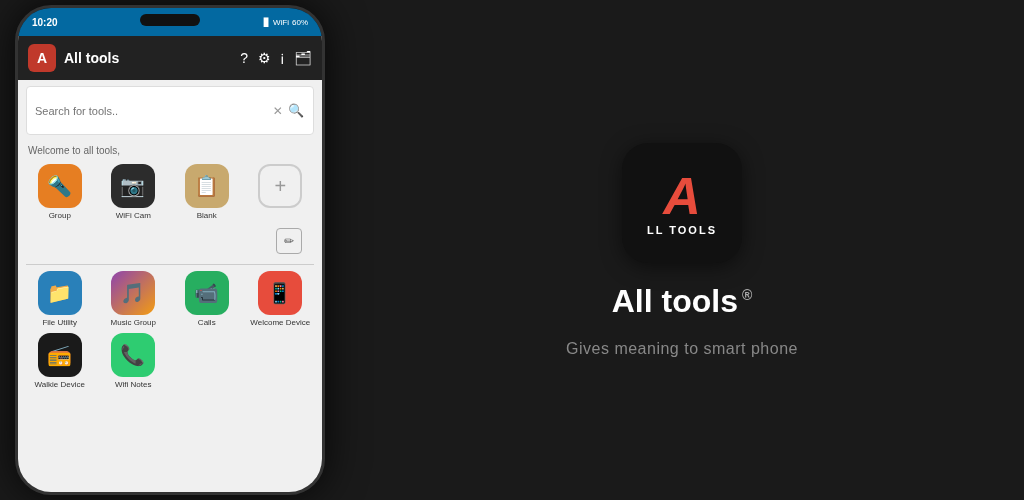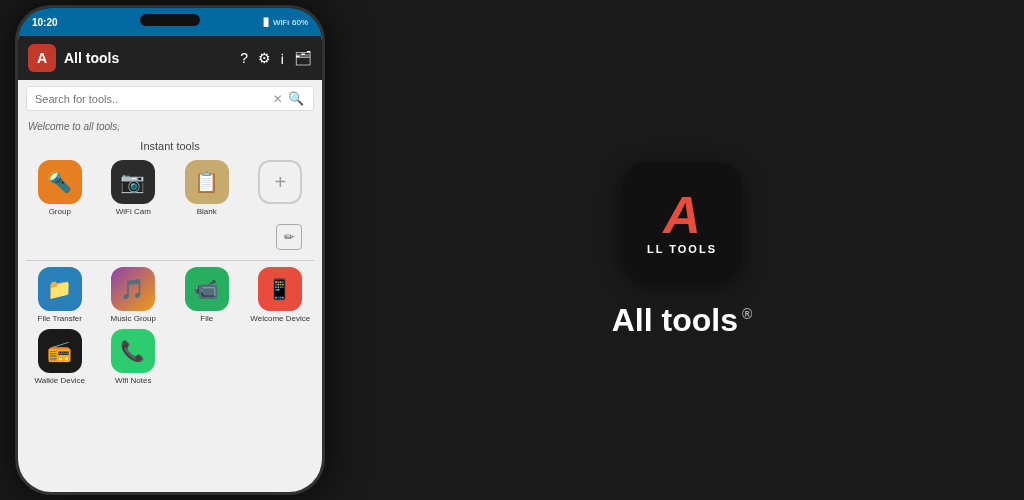--- a/index.html
+++ b/index.html
@@ -123,21 +123,21 @@
       cursor: pointer;
     }
 
     
     .search-bar {
       background: #fff;
       margin: 6px 8px;
       border-radius: 4px;
       display: flex;
       align-items: center;
-      padding: 4px 8px;
+      padding: 16px 8px;
       border: 1px solid #ddd;
     }
     .search-input {
       flex: 1;
       border: none;
       outline: none;
       font-size: 11px;
       color: #999;
       background: transparent;
     }
@@ -149,21 +149,20 @@
     .search-icon-btn {
       color: #444;
       font-size: 13px;
     }
 
     
     .welcome-text {
       padding: 4px 10px;
       font-size: 10px;
       color: #666;
-      font-style: italic;
     }
 
     
     .section-title {
       text-align: center;
       font-size: 11px;
       color: #444;
       padding: 4px 0;
       font-weight: 500;
     }
@@ -332,21 +331,20 @@
       </div>
 
       <div class="search-bar">
         <input class="search-input" type="text" placeholder="Search for tools.." style="">
         <span class="search-clear">✕</span>
         <span class="search-icon-btn">🔍</span>
       </div>
 
       <div class="welcome-text">Welcome to all tools,</div>
 
-      <div class="section-title">Instant tools</div>
       <div class="tools-grid">
         <div class="tool-item">
           <div class="tool-icon icon-orange">🔦</div>
           <span class="tool-label">Group</span>
         </div>
         <div class="tool-item">
           <div class="tool-icon icon-dark">📷</div>
           <span class="tool-label">WiFi Cam</span>
         </div>
         <div class="tool-item">
@@ -361,29 +359,29 @@
 
       <div style="display:flex; justify-content:flex-end; padding: 2px 10px;">
         <div class="edit-icon-btn">✏</div>
       </div>
 
       <hr class="section-divider">
 
       <div class="tools-grid">
         <div class="tool-item">
           <div class="tool-icon icon-blue">📁</div>
-          <span class="tool-label">File Transfer</span>
+          <span class="tool-label">File Utility</span>
         </div>
         <div class="tool-item">
           <div class="tool-icon icon-purple-multi">🎵</div>
           <span class="tool-label">Music Group</span>
         </div>
         <div class="tool-item">
           <div class="tool-icon icon-green-dark">📹</div>
-          <span class="tool-label">File</span>
+          <span class="tool-label">Calls</span>
         </div>
         <div class="tool-item">
           <div class="tool-icon icon-red">📱</div>
           <span class="tool-label">Welcome Device</span>
         </div>
         <div class="tool-item">
           <div class="tool-icon icon-dark2">📻</div>
           <span class="tool-label">Walkie Device</span>
         </div>
         <div class="tool-item">
@@ -401,14 +399,15 @@
   <div class="app-icon-large">
     <span class="big-a">A</span>
     <span class="ll-tools-text">LL TOOLS</span>
   </div>
 
   <div class="app-name-large">
     <span>All tools</span>
     <span class="registered">®</span>
   </div>
 
+  <div class="app-tagline">Gives meaning to smart phone</div>
 
 </div>
 
 </body></html>

